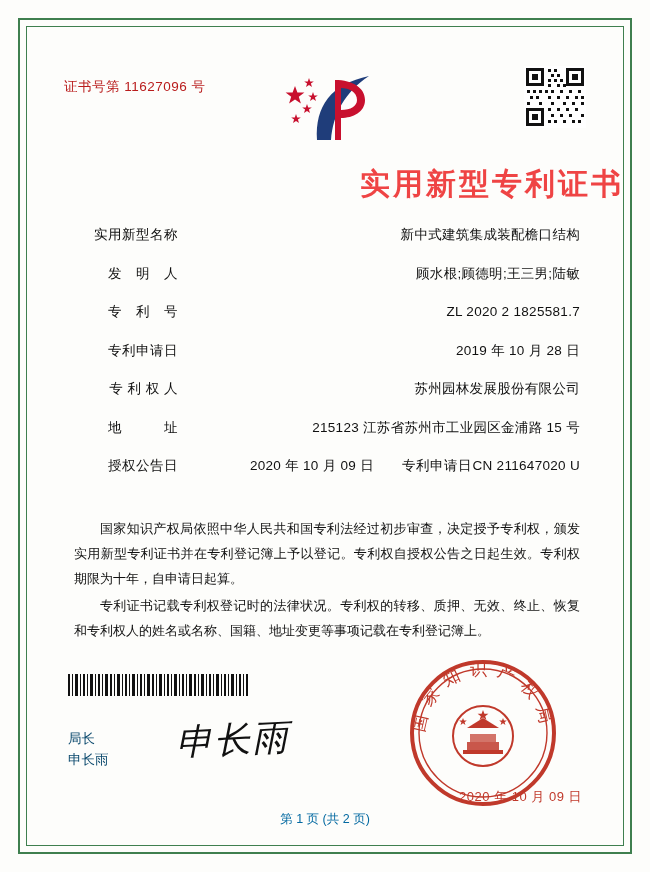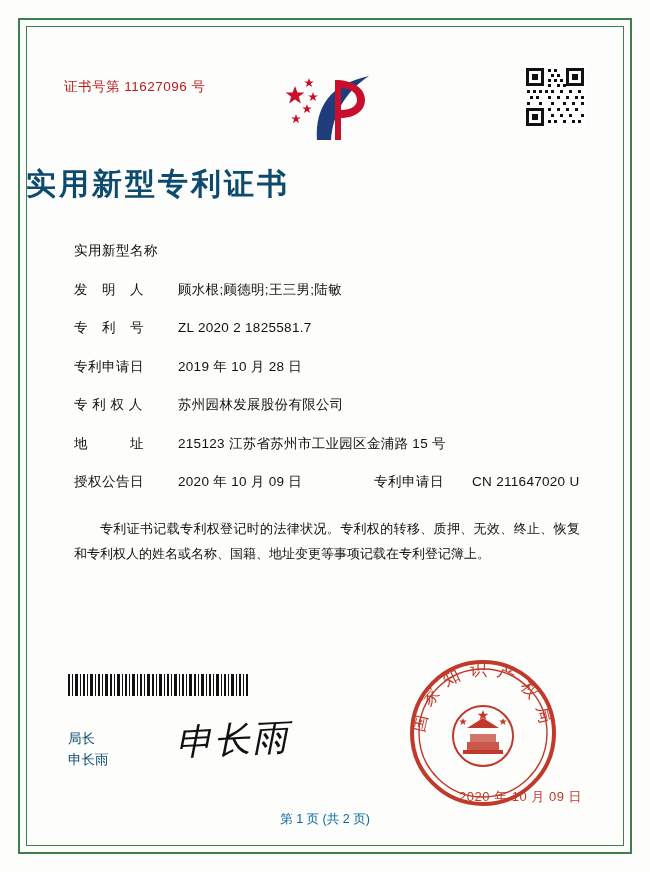--- a/index.html
+++ b/index.html
@@ -68,33 +68,34 @@
     top: 40px;
     width: 62px;
     height: 62px;
   }
 
   .doc-title {
     position: absolute;
     top: 138px;
     left: 0;
     right: 0;
-    text-align: left;
+    text-align: right;
     font-family: "DejaVu Sans", "Liberation Sans", sans-serif;
     font-size: 30px;
     font-weight: bold;
     letter-spacing: 3px;
-    color: #0c4a6e;
+    color: #ef4444;
   }
 
   .fields {
     position: absolute;
     left: 48px;
     right: 44px;
-    top: 216px;
+    top: 200px;
+    text-align: right;
   }
   .field-row {
     display: flex;
     align-items: baseline;
     margin-bottom: 20.5px;
     font-size: 13.5px;
     color: #111;
   }
   .field-label {
     width: 104px;
@@ -279,20 +280,21 @@
         </g>
       </svg>
     </div>
 
     <div class="doc-title">实用新型专利证书</div>
 
     <div class="fields">
 
       <div class="field-row">
         <div class="field-label">实用新型名称</div>
+        <div class="field-value">新中式建筑集成装配檐口结构</div>
       </div>
 
       <div class="field-row">
         <div class="field-label">发　明　人</div>
         <div class="field-value">顾水根;顾德明;王三男;陆敏</div>
       </div>
 
       <div class="field-row">
         <div class="field-label">专　利　号</div>
         <div class="field-value">ZL 2020 2 1825581.7</div>
@@ -316,20 +318,21 @@
       <div class="field-row split">
         <div class="field-label">授权公告日</div>
         <div class="field-value">2020 年 10 月 09 日</div>
         <div class="field-label2">专利申请日</div>
         <div class="field-value2">CN 211647020 U</div>
       </div>
 
     </div>
 
     <div class="paragraphs">
+      <p>国家知识产权局依照中华人民共和国专利法经过初步审查，决定授予专利权，颁发实用新型专利证书并在专利登记簿上予以登记。专利权自授权公告之日起生效。专利权期限为十年，自申请日起算。</p>
       <p>专利证书记载专利权登记时的法律状况。专利权的转移、质押、无效、终止、恢复和专利权人的姓名或名称、国籍、地址变更等事项记载在专利登记簿上。</p>
     </div>
 
     <div class="barcode">
       <svg viewBox="0 0 180 22" width="180" height="22" preserveAspectRatio="none" aria-hidden="true">
         <g fill="#111">
           <rect x="0" y="0" width="2" height="22"></rect>
             <rect x="4" y="0" width="1" height="22"></rect>
             <rect x="7" y="0" width="3" height="22"></rect>
           <rect x="12" y="0" width="1" height="22"></rect>

